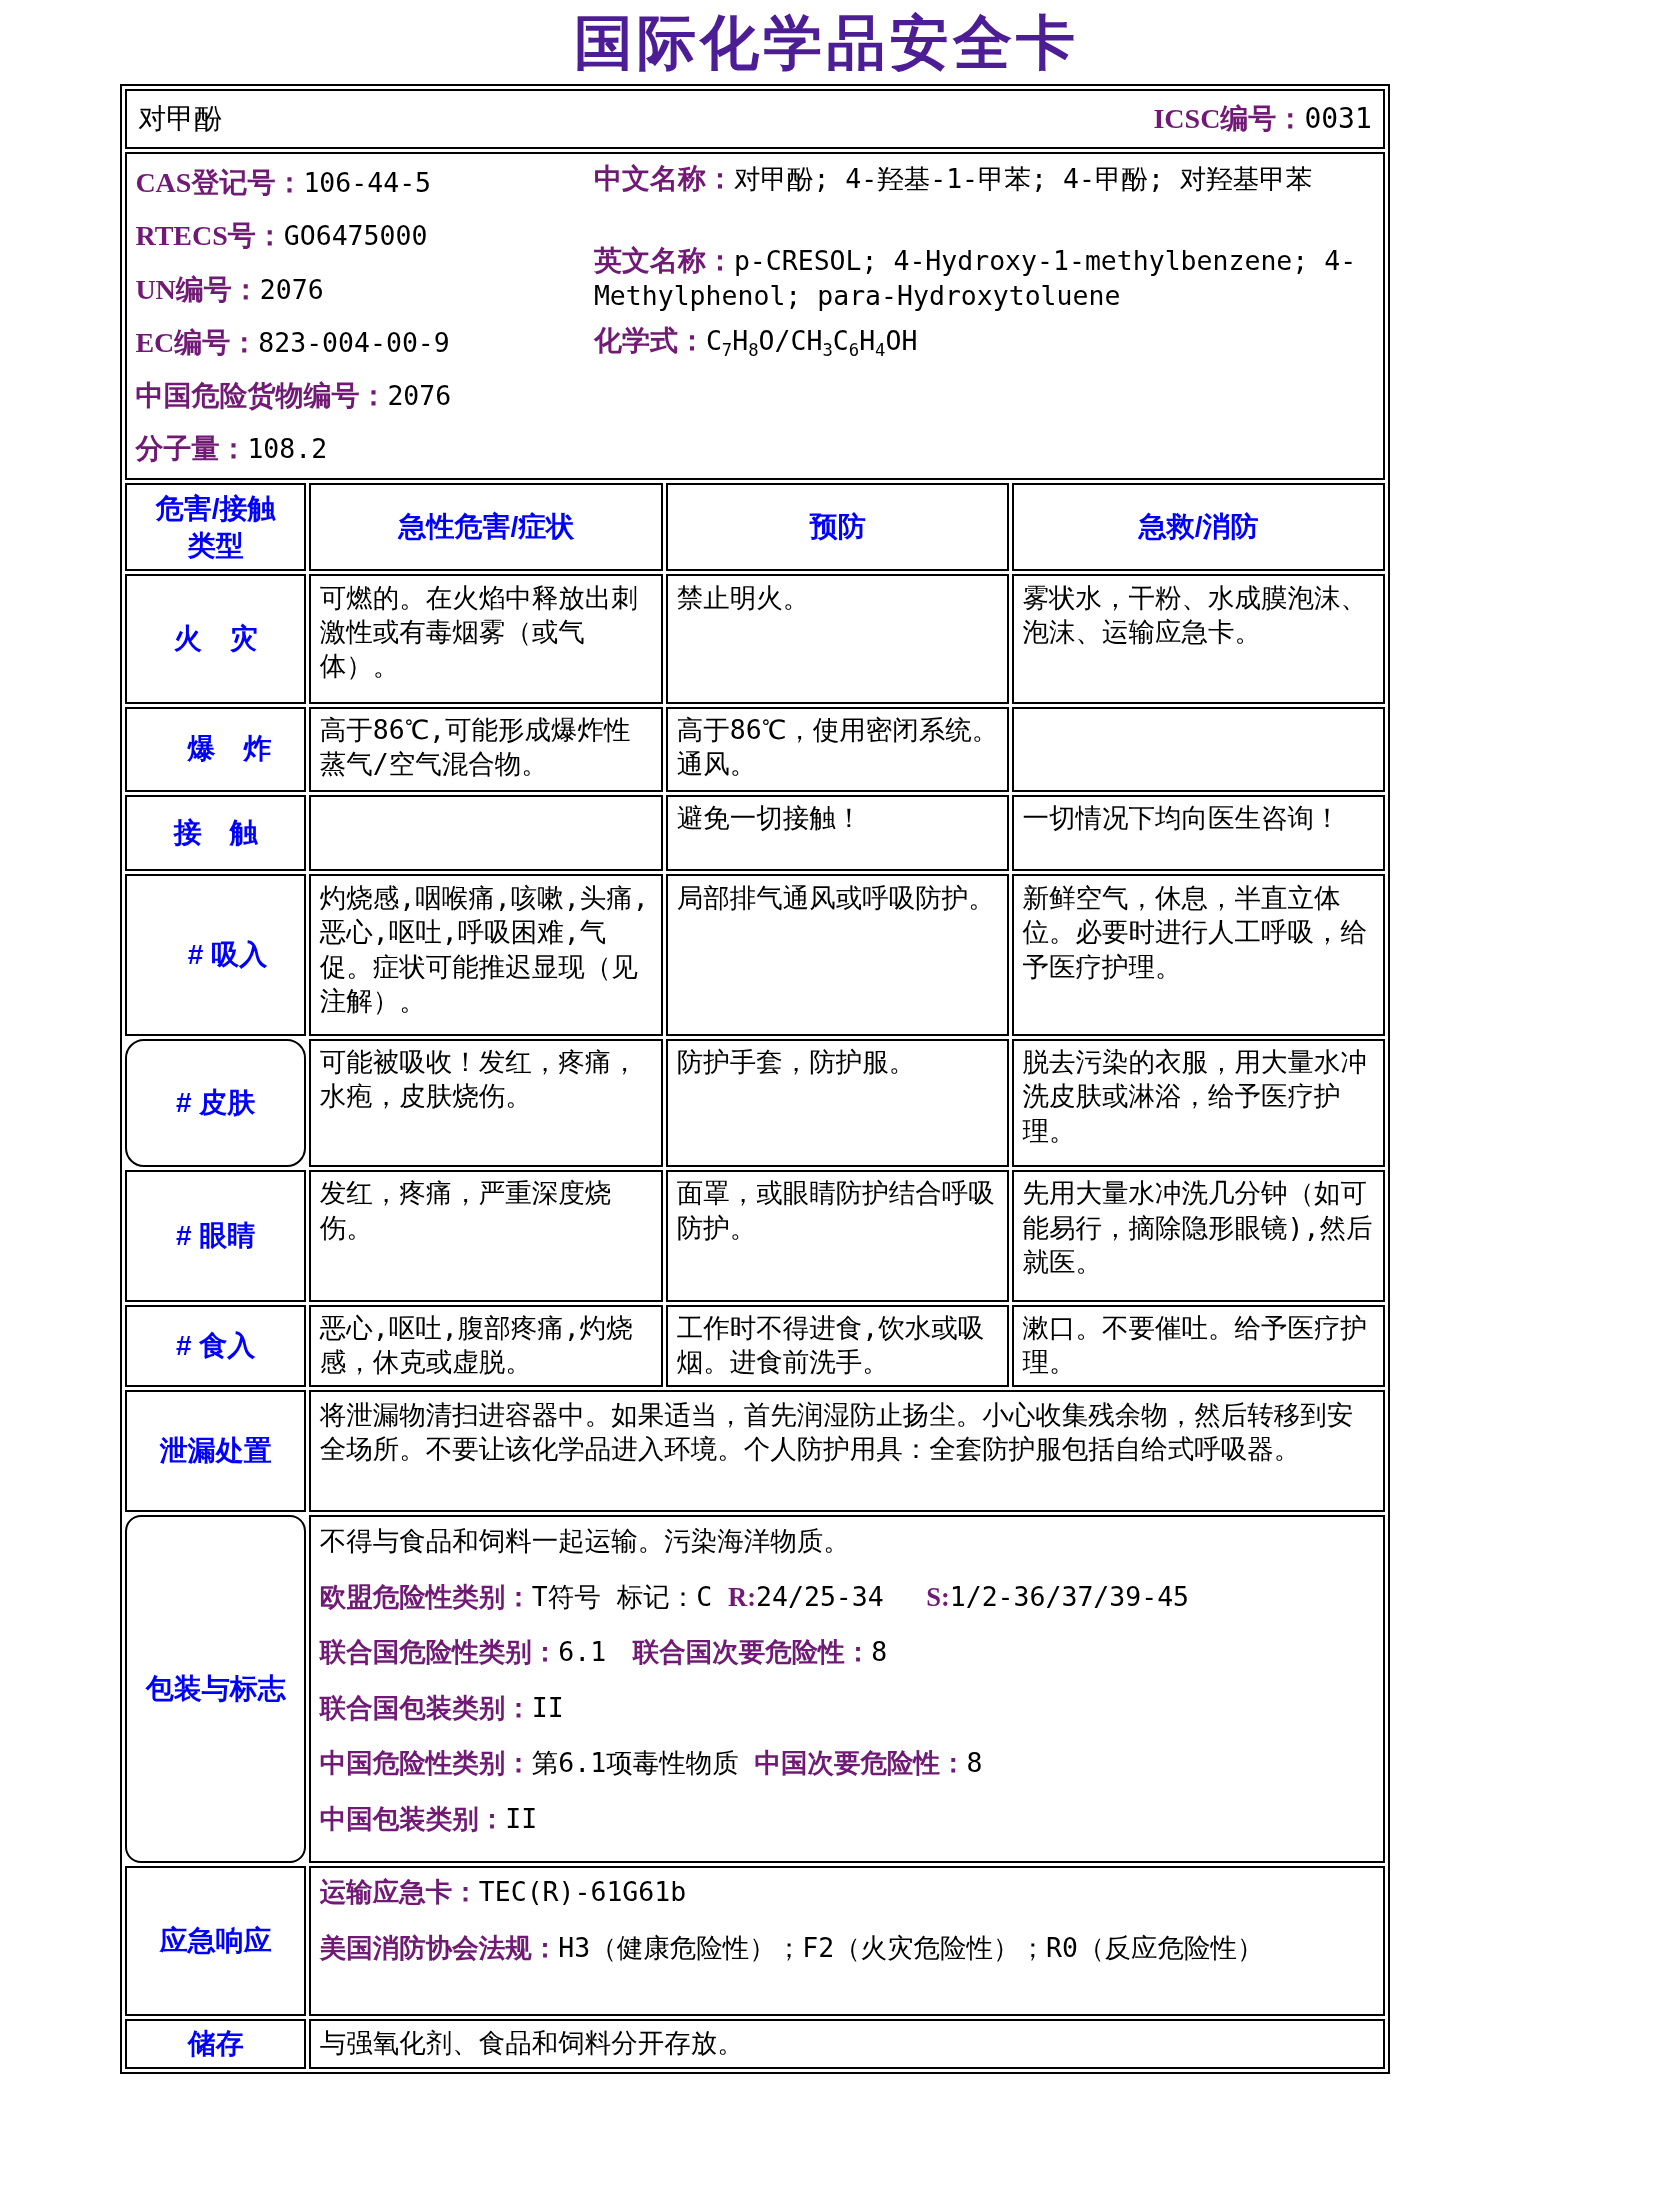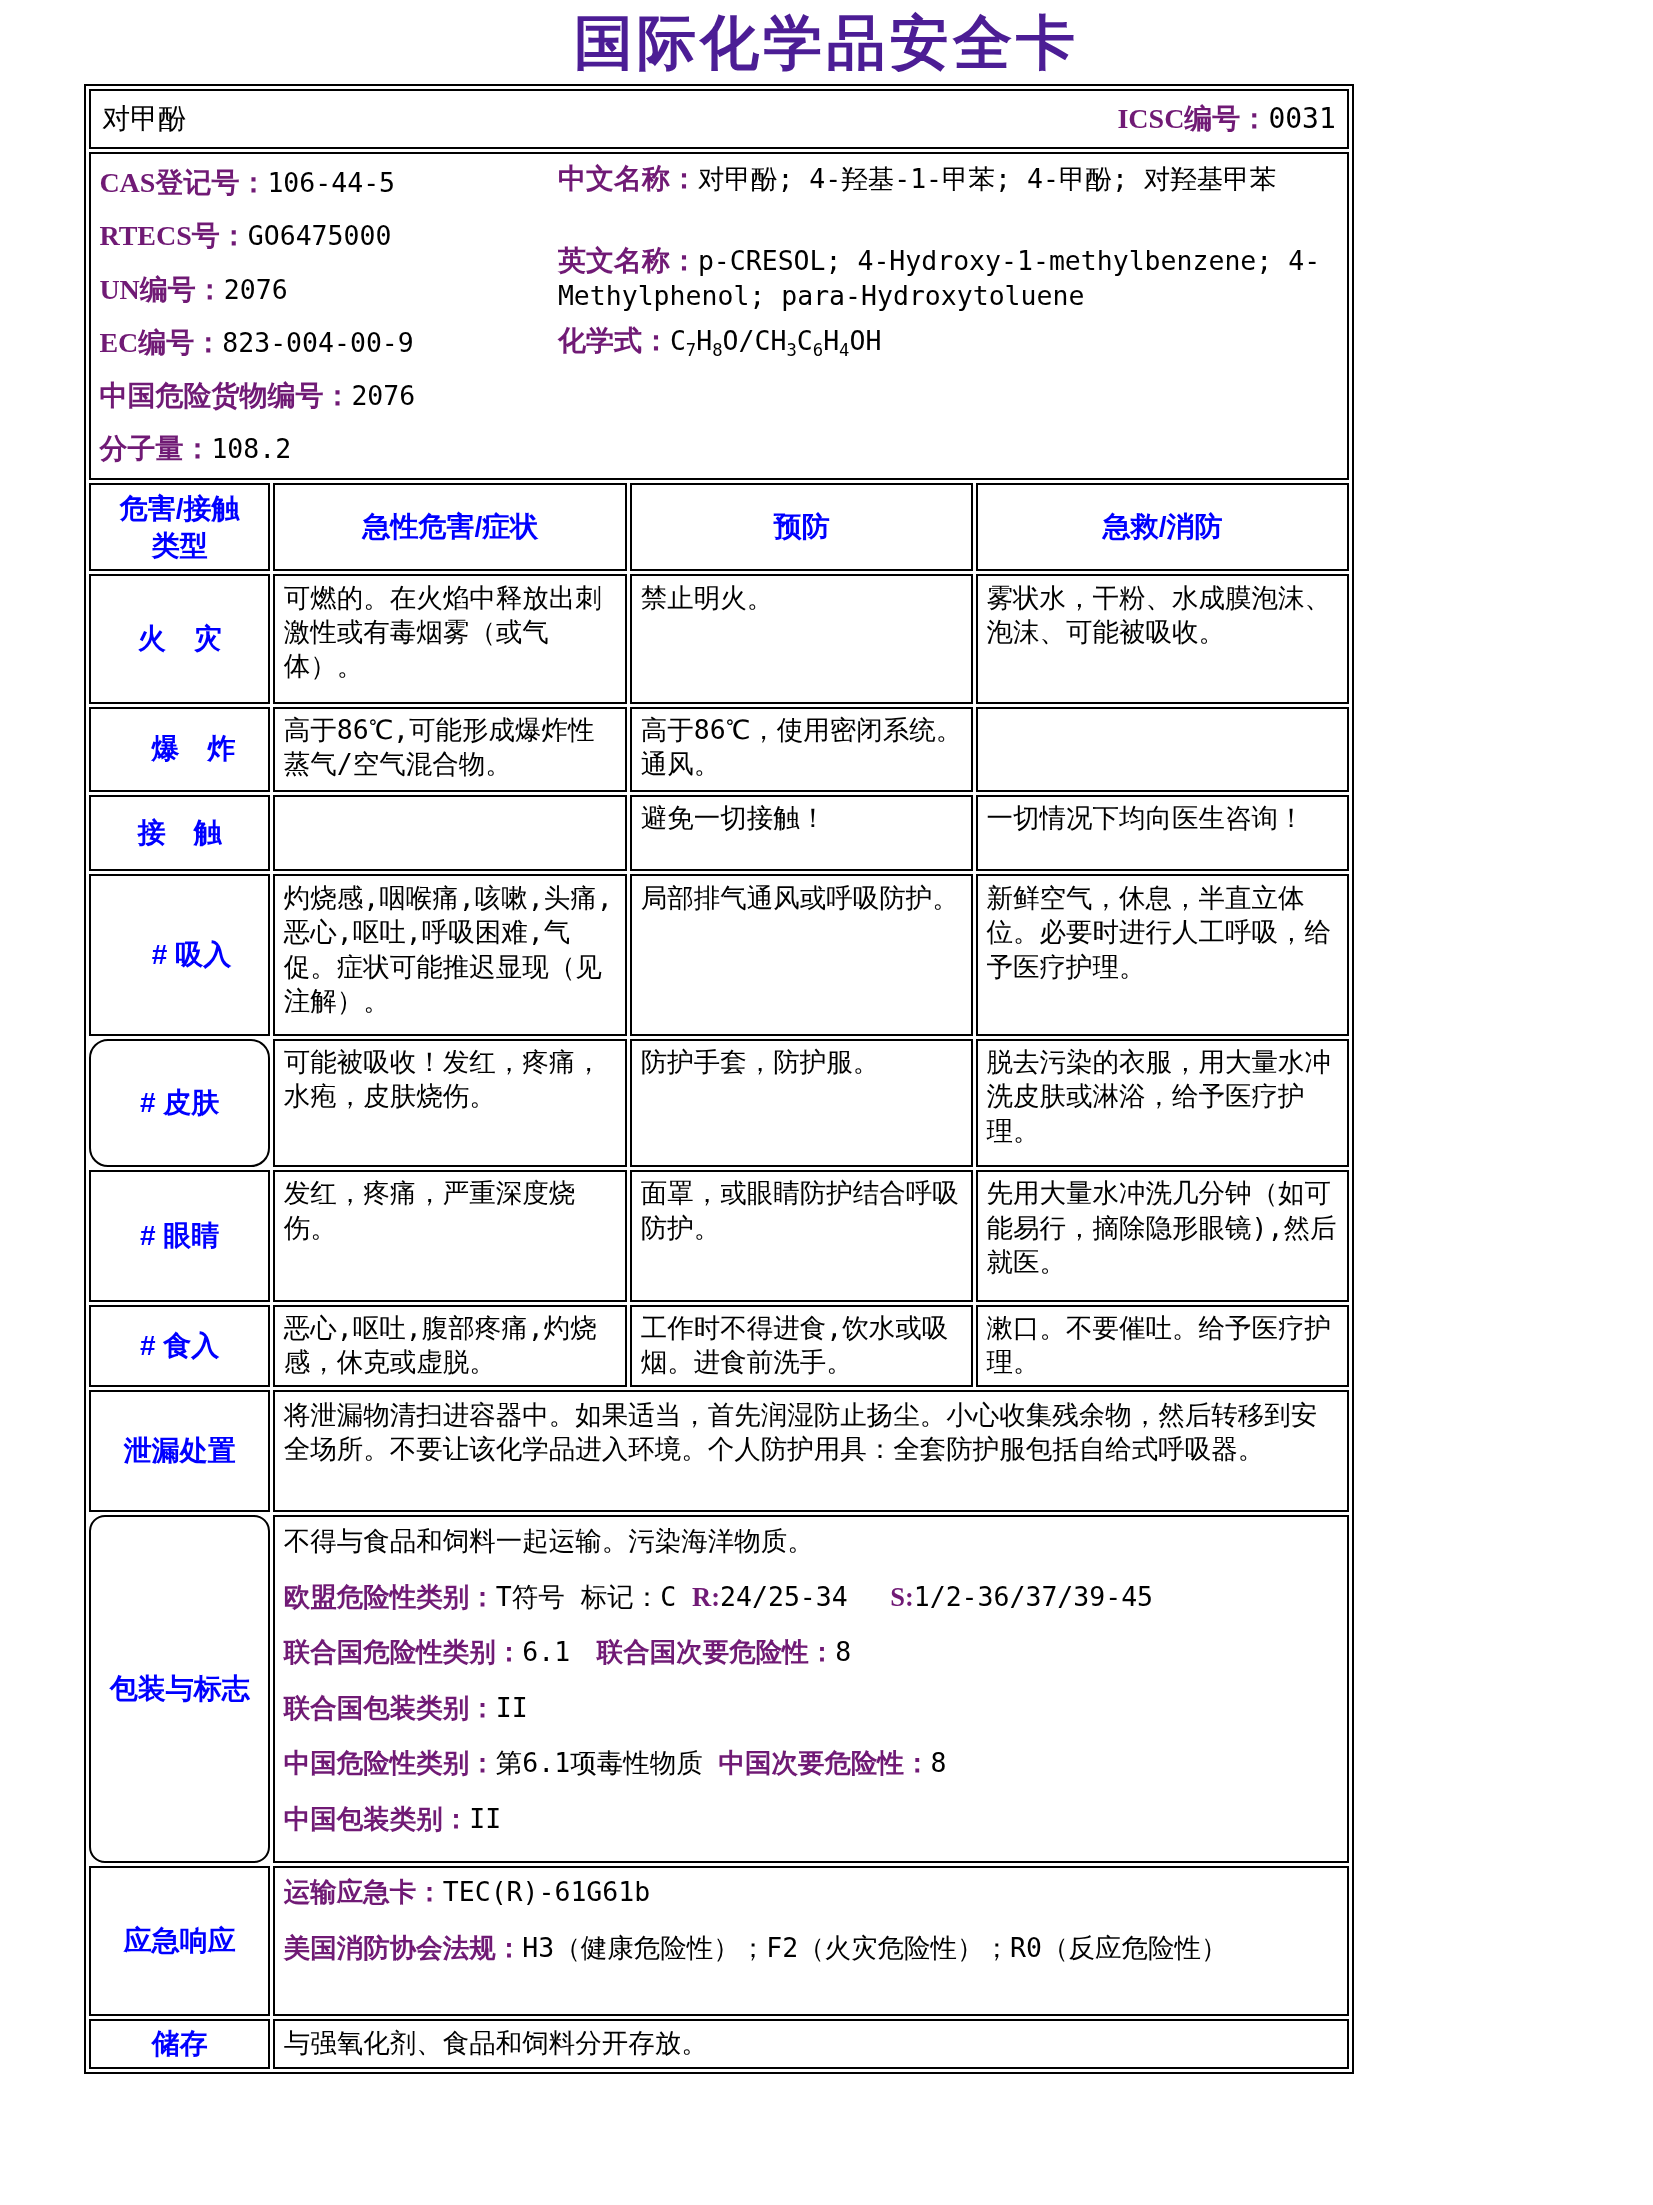--- a/index.html
+++ b/index.html
@@ -6,21 +6,21 @@
   body{
     width:1653px;height:2205px;position:relative;
     font-family:"DejaVu Serif","Liberation Serif",serif;color:#000;
   }
   .title{
     color:#4c1d95;font-weight:bold;font-size:59px;line-height:1.1;
     text-align:center;margin:11px 0 8.4px 0;letter-spacing:4.2px;
     font-family:"Liberation Serif","DejaVu Serif",serif;
   }
   .card{
-    margin-left:84px;width:1266px;border:2.8px solid #000;background:#fff;
+    margin-left:120px;width:1266px;border:2.8px solid #000;background:#fff;
   }
   table.card-table{
     width:100%;border-collapse:separate;border-spacing:3.5px;table-layout:fixed;
   }
   td{
     border:2.1px solid #000;background:#fff;vertical-align:top;
     padding:4.2px 8.4px;font-size:26.5px;line-height:1.3;
     font-family:"DejaVu Sans Mono","Liberation Mono",monospace;
     word-break:break-word;
   }
@@ -97,21 +97,21 @@
         <tr id="hazard-header-row">
             <td class="header-cell"><span>危害/接触</span><br><span>类型</span></td>
             <td class="header-cell"><span>急性危害/症状</span></td>
             <td class="header-cell"><span>预防</span></td>
             <td class="header-cell"><span>急救/消防</span></td>
           </tr>
       <tr>
             <td class="rowlabel min-fire">火　灾</td>
             <td>可燃的。在火焰中释放出刺激性或有毒烟雾（或气体）。</td>
             <td>禁止明火。</td>
-            <td>雾状水，干粉、水成膜泡沫、泡沫、可能被吸收。</td>
+            <td>雾状水，干粉、水成膜泡沫、泡沫、运输应急卡。</td>
           </tr>
           <tr>
             <td class="rowlabel min-expl">爆　炸</td>
             <td>高于86℃,可能形成爆炸性蒸气/空气混合物。</td>
             <td>高于86℃，使用密闭系统。通风。</td>
             <td></td>
           </tr>
           <tr>
             <td class="rowlabel min-cont">接　触</td>
             <td></td>

